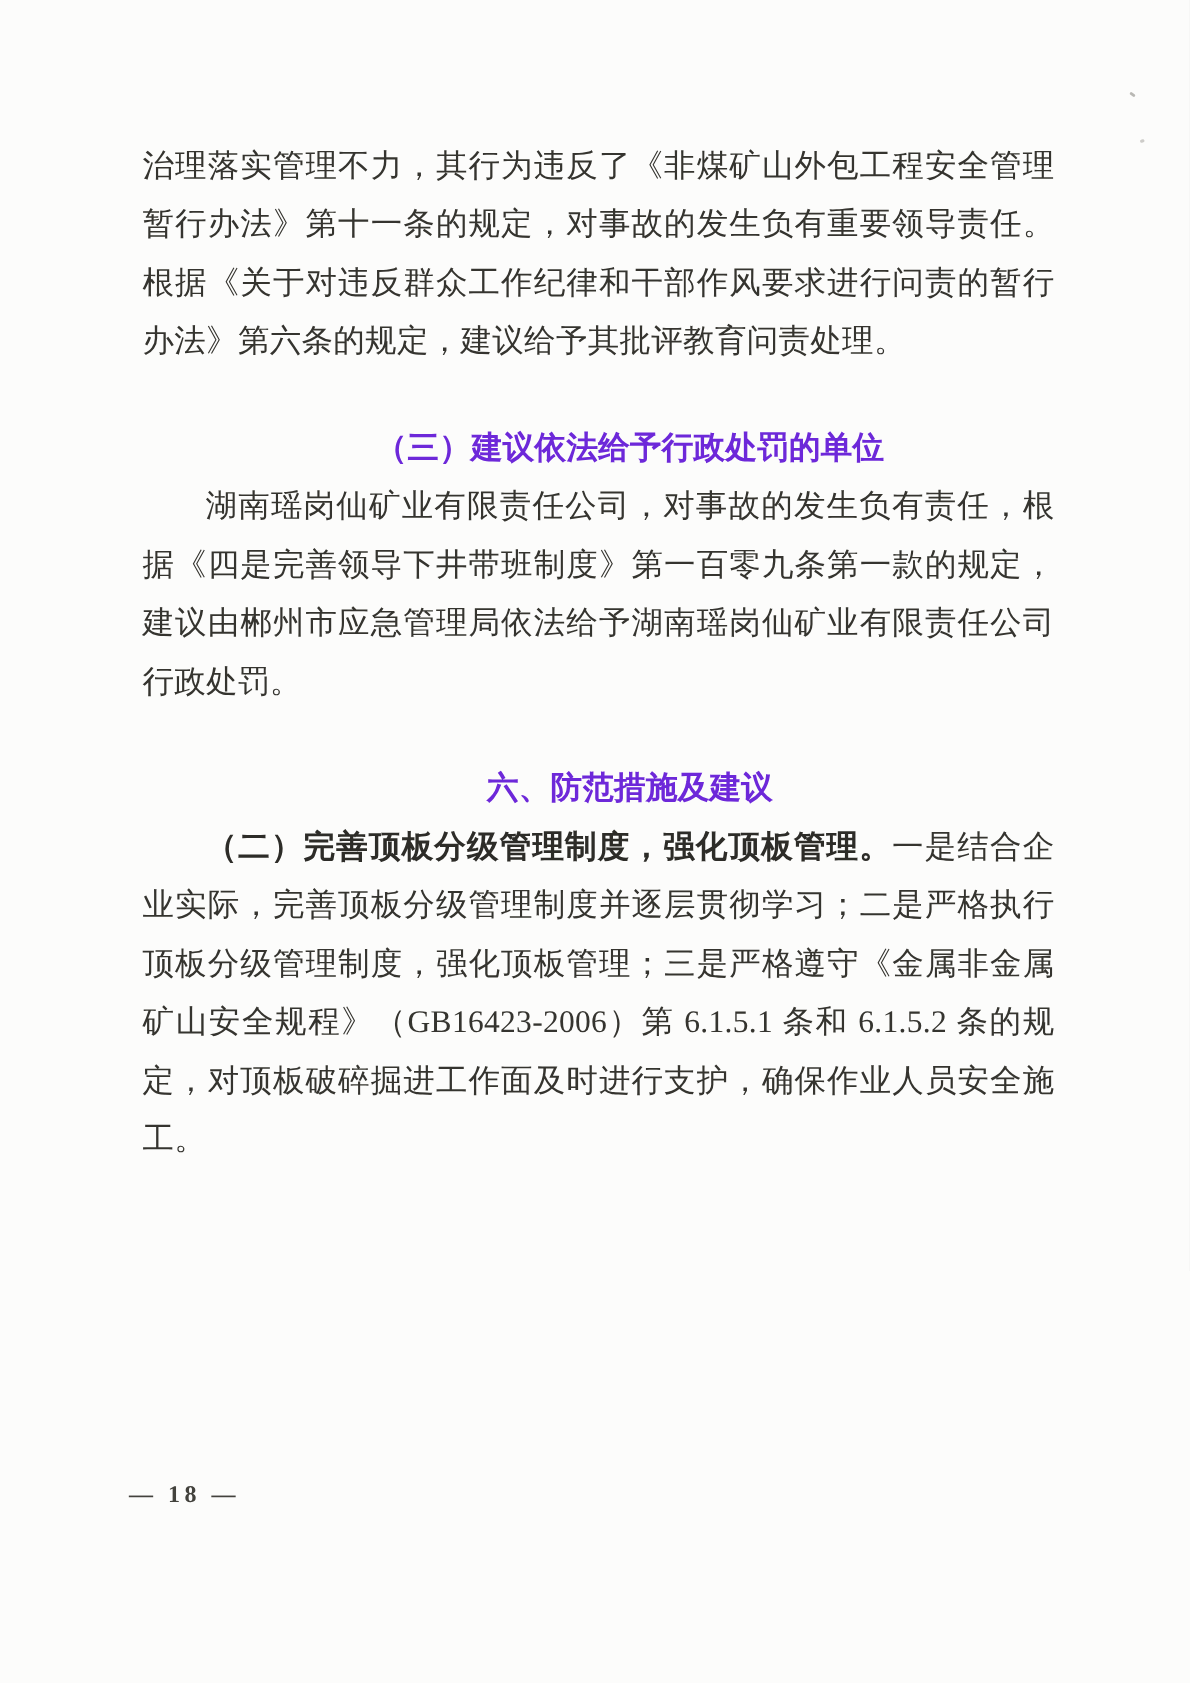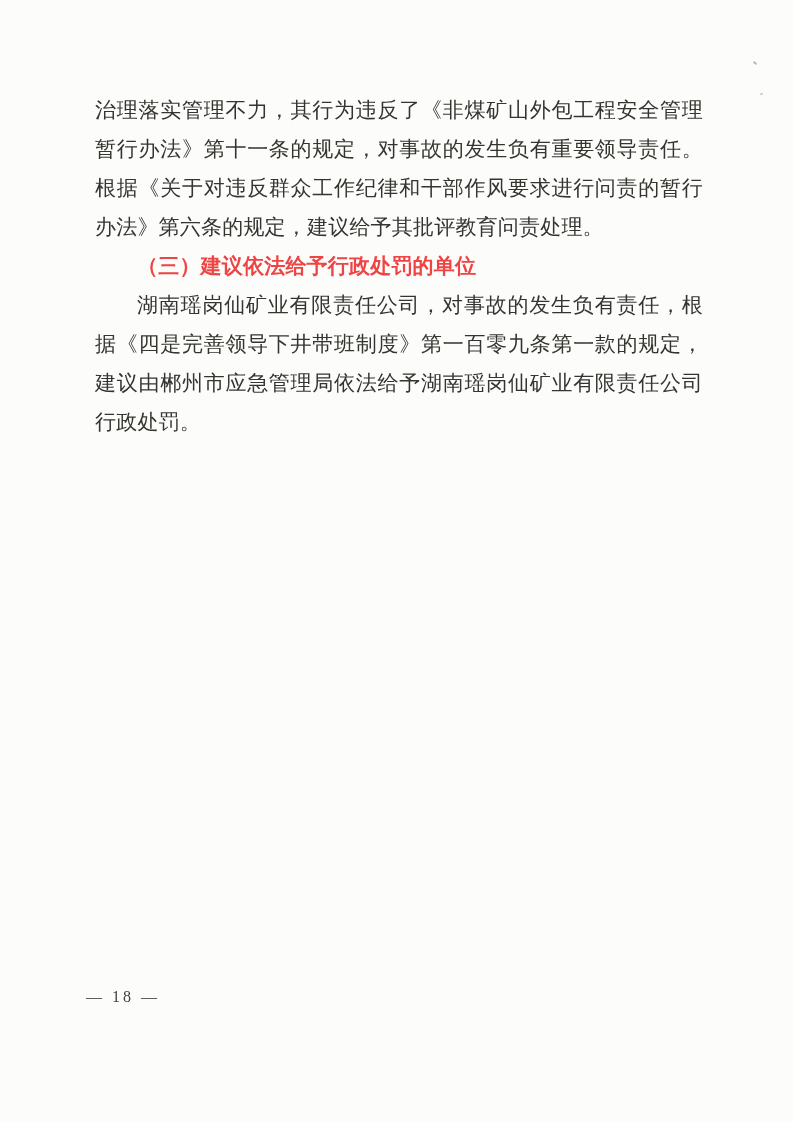--- a/index.html
+++ b/index.html
@@ -36,34 +36,36 @@
   .para {
     margin: 0;
     text-indent: 2em;
     text-align: justify;
     text-justify: inter-character;
     word-break: break-all;
   }
   .para.flush { text-indent: 0; }
   .para.heading {
     font-weight: 700;
-    text-align: left;
-    color: #ef4444;
+    text-align: center;
+    color: #6d28d9;
+    margin-top: 32px;
   }
   .para .lead {
     font-weight: 700;
     color: #2d2c28;
   }
   .page-number {
     position: absolute;
     left: 86px; top: 988px;
     font-size: 16px;
     letter-spacing: 3px;
     color: #43423d;
     white-space: nowrap;
+    font-weight: bold;
   }
 </style>
 </head>
 <body>
 
 <div class="page">
 
   <span class="speck s1"></span>
   <span class="speck s2"></span>
 
@@ -74,21 +76,27 @@
     </p>
 
     <p class="para heading">
       <span>（三）建议依法给予行政处罚的单位</span>
     </p>
 
     <p class="para">
       <span>湖南瑶岗仙矿业有限责任公司，对事故的发生负有责任，根据《四是完善领导下井带班制度》第一百零九条第一款的规定，建议由郴州市应急管理局依法给予湖南瑶岗仙矿业有限责任公司行政处罚。</span>
     </p>
 
+    <p class="para heading">
+      <span>六、防范措施及建议</span>
+    </p>
 
 
+    <p class="para">
+      <span class="lead">（二）完善顶板分级管理制度，强化顶板管理。</span><span>一是结合企业实际，完善顶板分级管理制度并逐层贯彻学习；二是严格执行顶板分级管理制度，强化顶板管理；三是严格遵守《金属非金属矿山安全规程》（GB16423-2006）第 6.1.5.1 条和 6.1.5.2 条的规定，对顶板破碎掘进工作面及时进行支护，确保作业人员安全施工。</span>
+    </p>
 
 
   </div>
 
   <div class="page-number">— 18 —</div>
 
 </div>
 
 </body></html>

